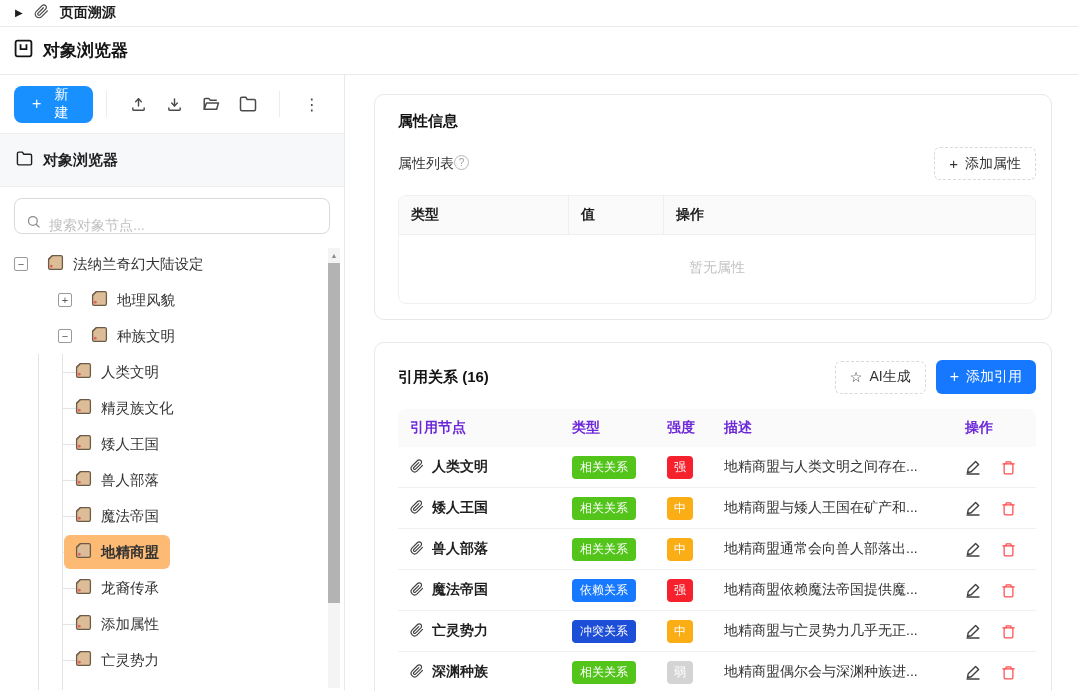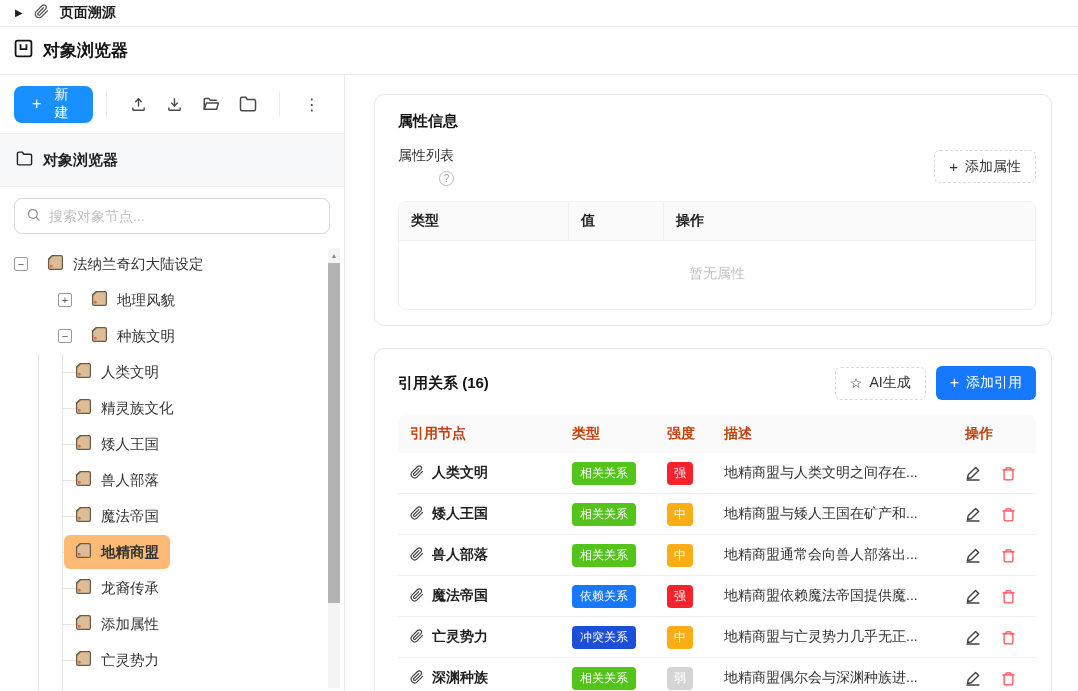--- a/index.html
+++ b/index.html
@@ -31,21 +31,21 @@
     background:none; border:none; cursor:pointer; color:#4a4a4a; }
   .icon-btn svg { stroke:#4a4a4a; }
   .ellipsis { font-size:16px; color:#4a4a4a; letter-spacing:0; }
 
   .panel-header { height:54px; background:#f7f8fa; border-top:1px solid #eeeeee;
     border-bottom:1px solid #eeeeee; display:flex; align-items:center; gap:10px; padding:0 16px; }
   .panel-header .ph-label { font-size:15px; font-weight:700; color:#1f1f1f; }
 
   .search-wrap { padding:11px 14px 10px 14px; }
   .search-box { height:36px; border:1px solid #d9d9d9; border-radius:8px; display:flex;
-    align-items:center; gap:8px; padding:0 11px; background:#fff; }
+    align-items:flex-end; gap:8px; padding:0 11px; background:#fff; }
   .search-box input { border:none; outline:none; flex:1; font-size:14px; color:#595959;
     font-family:inherit; background:transparent; }
   .search-box input::placeholder { color:#bfbfbf; }
 
   
   .tree { position:relative; height:446px; overflow:hidden; padding-top:2px; }
   .guide { position:absolute; width:1px; background:#e4e4e4; top:110px; bottom:0; }
   .guide-a { left:38px; } .guide-b { left:62px; }
   .tree-row { height:36px; display:flex; align-items:center; position:relative; font-size:14.5px; }
   .tree-row.lvl0 { padding-left:14px; }
@@ -68,21 +68,21 @@
     color:#8a8a8a; font-size:7px; }
   .sb-thumb { position:absolute; left:0; top:15px; width:12px; height:340px; background:#b3b3b3; }
 
   
   .card { width:678px; border:1px solid #e8e8e8; border-radius:10px; background:#fff;
     padding:17px 15px 15px 23px; }
   .card + .card { margin-top:22px; }
   .card-title { font-size:15px; font-weight:700; color:#141414; }
 
   .list-row { display:flex; align-items:center; justify-content:space-between; margin-top:16px; }
-  .list-label-wrap { display:flex; align-items:flex-end; gap:6px; font-size:14px; color:#333;flex-direction:column; }
+  .list-label-wrap { display:flex; align-items:flex-start; font-size:14px; color:#333; }
   .help-circle { width:15px; height:15px; border:1px solid #b8b8b8; border-radius:50%;
     color:#a0a0a0; font-size:10px; line-height:13px; text-align:center; }
   .btn-dashed { border:1px dashed #d9d9d9; background:#fff; border-radius:6px; height:33px;
     padding:0 14px; font-size:14px; color:#333; display:flex; align-items:center; gap:7px;
     cursor:pointer; font-family:inherit; }
   .btn-dashed .plus { font-size:15px; color:#333; }
 
   .ptable { margin-top:15px; border:1px solid #f0f0f0; border-radius:8px; overflow:hidden; }
   .ptable-head { display:grid; grid-template-columns:170px 95px 1fr 85px; background:#fafafa; }
   .ptable-head .th { padding:10px 12px; font-size:14px; font-weight:700; color:#1f1f1f; }
@@ -94,21 +94,21 @@
   .card2-head .btns { display:flex; align-items:center; gap:10px; }
   .btn-blue { background:#1677ff; color:#fff; border:none; border-radius:6px; height:34px;
     padding:0 14px; font-size:14px; display:flex; align-items:center; gap:7px; cursor:pointer;
     font-family:inherit; }
   .btn-blue .plus { font-size:16px; font-weight:400; }
   .star { font-size:14px; color:#333; }
 
   .rtable { margin-top:15px; }
   .rtable-head { display:grid; grid-template-columns:162px 95px 57px 1fr 83px; background:#fafafa;
     border-radius:8px 8px 0 0; }
-  .rtable-head .th { padding:10px 12px; font-size:14px; font-weight:700; color:#c2410c; }
+  .rtable-head .th { padding:10px 12px; font-size:14px; font-weight:700; color:#6d28d9; }
   .ref-row { display:grid; grid-template-columns:162px 95px 57px 1fr 83px; align-items:center;
     height:41px; border-bottom:1px solid #f0f0f0; }
   .ref-row > div { padding:0 12px; }
   .node-cell { display:flex; align-items:center; gap:8px; font-size:14px; font-weight:700;
     color:#1f1f1f; white-space:nowrap; }
   .badge { display:inline-block; padding:3px 8px; border-radius:4px; font-size:12px; color:#fff;
     white-space:nowrap; }
   .sbadge { display:inline-block; padding:3px 7px; border-radius:4px; font-size:12px; color:#fff; }
   .desc-cell { font-size:14px; color:#333; white-space:nowrap; overflow:hidden; }
   .ops-cell { display:flex; align-items:center; gap:20px; }

